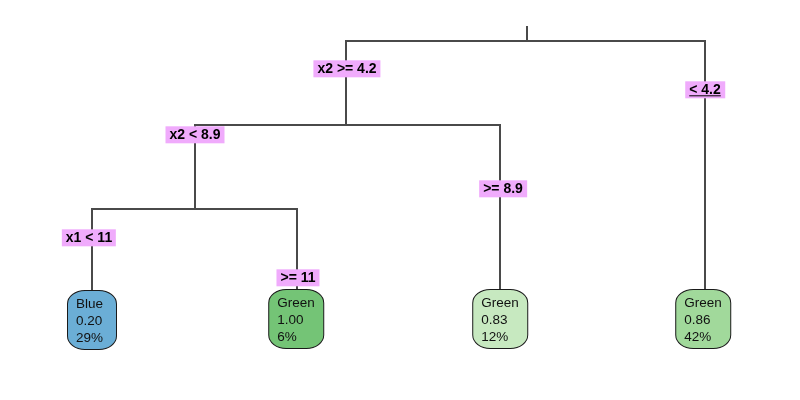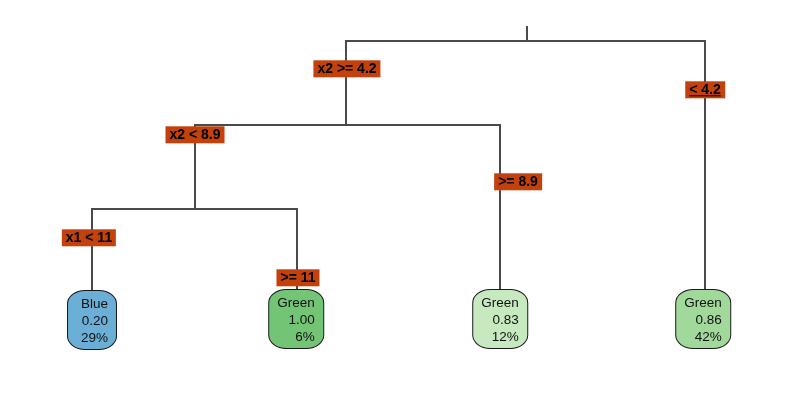--- a/index.html
+++ b/index.html
@@ -9,36 +9,36 @@
     background:#ffffff;
     font-family:"Liberation Sans", sans-serif;
     overflow:hidden;
   }
   .line{position:absolute;background:#4a4a4a;}
   .hline{height:1.5px;}
   .vline{width:1.5px;}
   .split-label{
     position:absolute;
     transform:translate(-50%,-50%);
-    background:#c2410c;
+    background:#f0abfc;
     padding:1px 4px;
     font-size:14px;
     font-weight:700;
     color:#000000;
     white-space:nowrap;
     line-height:1.1;
   }
   .leaf{
     position:absolute;
     transform:translateX(-50%);
     border:1px solid #1a1a1a;
     border-radius:18px / 14px;
     padding:4px 8px 3px 8px;
     min-width:32px;
-    text-align:right;
+    text-align:left;
     font-size:13.5px;
     font-weight:400;
     color:#111111;
     line-height:17px;
     white-space:nowrap;
   }
 </style>
 </head>
 <body>
 
@@ -55,21 +55,21 @@
   <div class="line vline" style="left:499px;top:124px;height:166px;"></div>
 
   <div class="line hline" style="left:91px;top:208px;width:206px;"></div>
   <div class="line vline" style="left:91px;top:208px;height:83px;"></div>
   <div class="line vline" style="left:296px;top:208px;height:82px;"></div>
 
   <div class="split-label" style="left:347px;top:69px;">x2 &gt;= 4.2</div>
   <div class="split-label" style="left:705px;top:90px;text-decoration:underline;">&lt; 4.2</div>
 
   <div class="split-label" style="left:195px;top:135px;">x2 &lt; 8.9</div>
-  <div class="split-label" style="left:503px;top:182px;margin-left:15px;">&gt;= 8.9</div>
+  <div class="split-label" style="left:503px;top:189px;">&gt;= 8.9</div>
 
   <div class="split-label" style="left:89px;top:238px;">x1 &lt; 11</div>
   <div class="split-label" style="left:298px;top:278px;">&gt;= 11</div>
 
   <div class="leaf" style="left: 92px; top: 290px; background-color: rgb(107, 174, 214);">
     <div>Blue</div>
     <div>0.20</div>
     <div>29%</div>
   </div>
 

